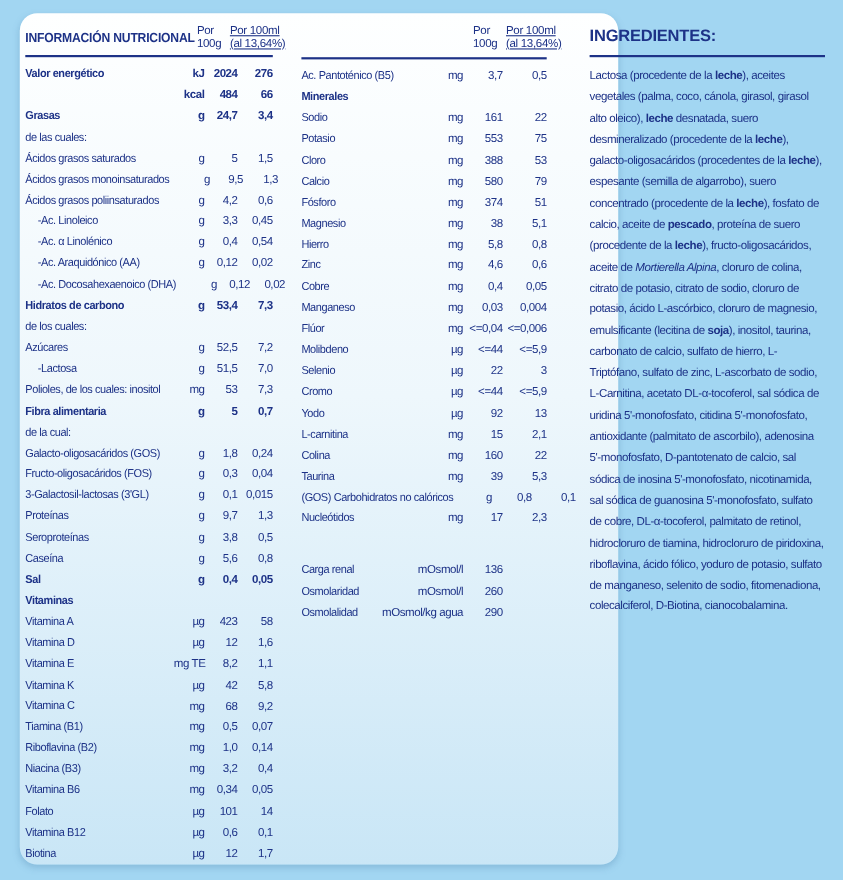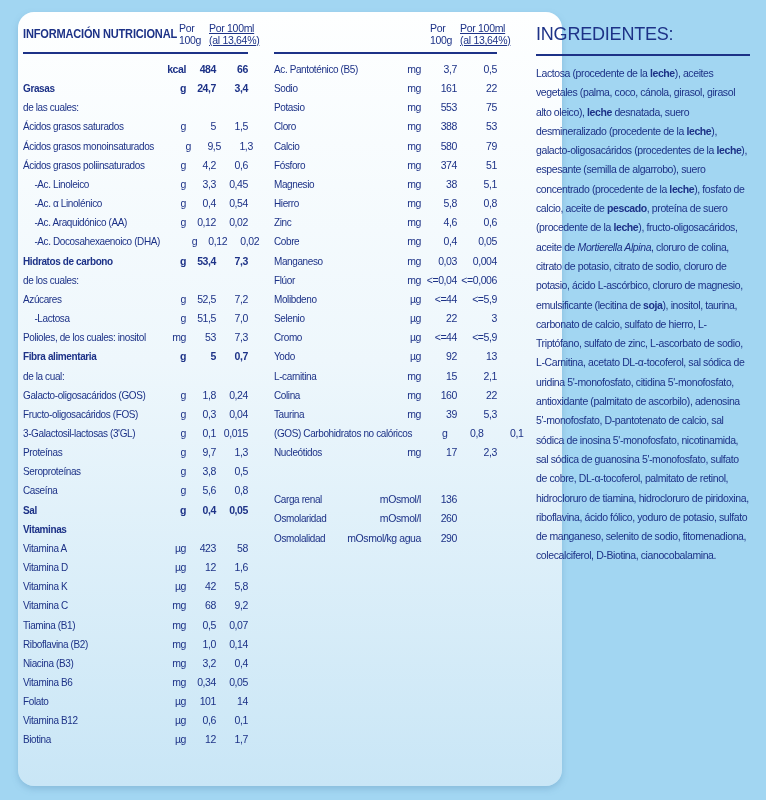--- a/index.html
+++ b/index.html
@@ -44,21 +44,21 @@
   }
   .col.mid .row{grid-template-columns:1fr 26px 34px 38px;}
   .col.mid .row.wide-unit{grid-template-columns:1fr auto 34px 38px;}
   .c-label{white-space:nowrap;transform:scaleX(.95);transform-origin:0 50%;}
   .c-unit,.c-v1,.c-v2{text-align:right;white-space:nowrap;}
   .row.bold{font-weight:bold;}
   .row.header{font-weight:bold;}
   .row.indent .c-label{padding-left:12px;}
   .row.gap{height:28px;}
   .ingredients{position:absolute;left:536px;top:24px;width:214px;}
-  .ing-title{font-weight:normal;font-size:18px;letter-spacing:-0.2px;}
+  .ing-title{font-weight:bold;font-size:15px;letter-spacing:-0.2px;}
   .ing-rule{border:none;border-top:2px solid #1d3287;margin:9px 0 8px 0;width:100%;}
   .ing-text{
     margin:0;font-size:10.5px;line-height:19.3px;letter-spacing:-0.4px;
     text-align:left;
   }
   .ing-text .b{font-weight:bold;}
   .ing-text .i{font-style:italic;}
 </style>
 </head>
 <body>
@@ -73,20 +73,26 @@
         <div>100g</div>
       </div>
       <div class="hcell h-b">
         <div>Por 100ml</div>
         <div>(al 13,64%)</div>
       </div>
     </div>
     <hr class="rule">
     <div class="rows" id="left-rows">
         <div class="row bold">
+          <span class="c-label">Valor energético</span>
+          <span class="c-unit">kJ</span>
+          <span class="c-v1">2024</span>
+          <span class="c-v2">276</span>
+        </div>
+        <div class="row bold">
           <span class="c-label"></span>
           <span class="c-unit">kcal</span>
           <span class="c-v1">484</span>
           <span class="c-v2">66</span>
         </div>
         <div class="row bold">
           <span class="c-label">Grasas</span>
           <span class="c-unit">g</span>
           <span class="c-v1">24,7</span>
           <span class="c-v2">3,4</span>
@@ -233,20 +239,26 @@
           <span class="c-label">Vitamina A</span>
           <span class="c-unit">µg</span>
           <span class="c-v1">423</span>
           <span class="c-v2">58</span>
         </div>
         <div class="row normal">
           <span class="c-label">Vitamina D</span>
           <span class="c-unit">µg</span>
           <span class="c-v1">12</span>
           <span class="c-v2">1,6</span>
+        </div>
+        <div class="row normal">
+          <span class="c-label">Vitamina E</span>
+          <span class="c-unit">mg TE</span>
+          <span class="c-v1">8,2</span>
+          <span class="c-v2">1,1</span>
         </div>
         <div class="row normal">
           <span class="c-label">Vitamina K</span>
           <span class="c-unit">µg</span>
           <span class="c-v1">42</span>
           <span class="c-v2">5,8</span>
         </div>
         <div class="row normal">
           <span class="c-label">Vitamina C</span>
           <span class="c-unit">mg</span>
@@ -310,20 +322,26 @@
       </div>
     </div>
     <hr class="rule">
     <div class="rows" id="right-rows">
         <div class="row normal">
           <span class="c-label">Ac. Pantoténico (B5)</span>
           <span class="c-unit">mg</span>
           <span class="c-v1">3,7</span>
           <span class="c-v2">0,5</span>
         </div>
+        <div class="row header">
+          <span class="c-label">Minerales</span>
+          <span class="c-unit"></span>
+          <span class="c-v1"></span>
+          <span class="c-v2"></span>
+        </div>
         <div class="row normal">
           <span class="c-label">Sodio</span>
           <span class="c-unit">mg</span>
           <span class="c-v1">161</span>
           <span class="c-v2">22</span>
         </div>
         <div class="row normal">
           <span class="c-label">Potasio</span>
           <span class="c-unit">mg</span>
           <span class="c-v1">553</span>

